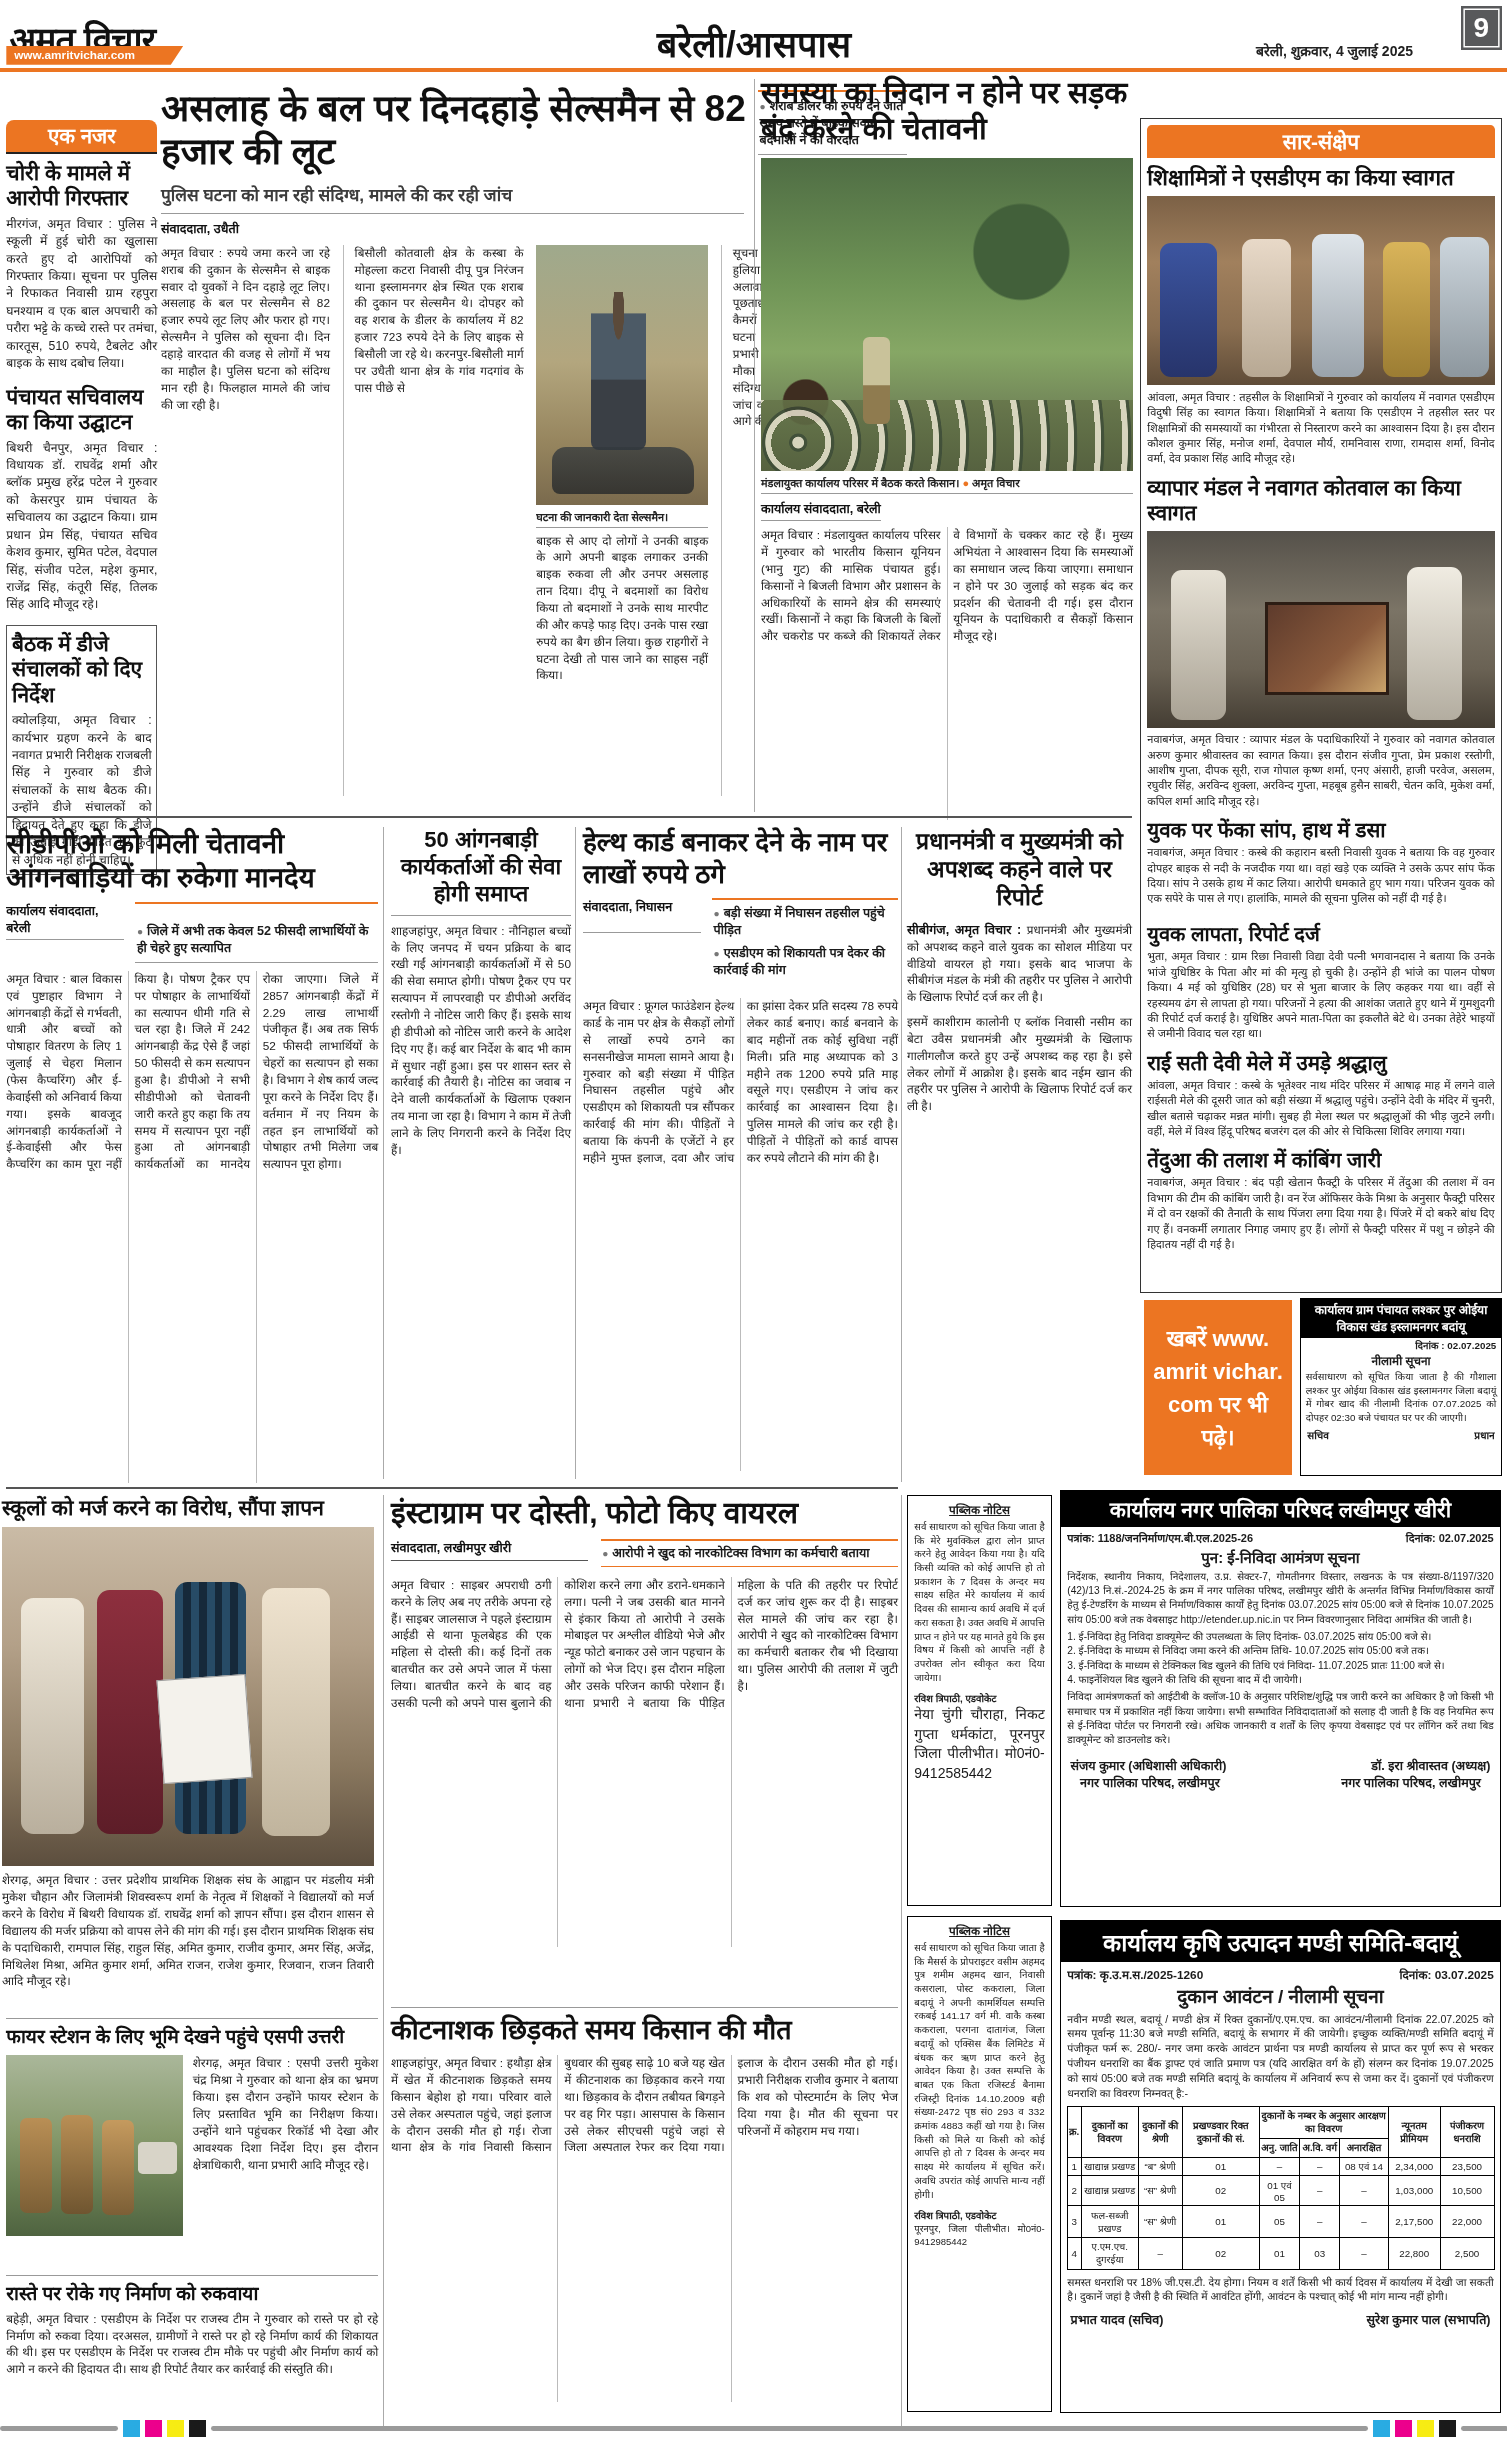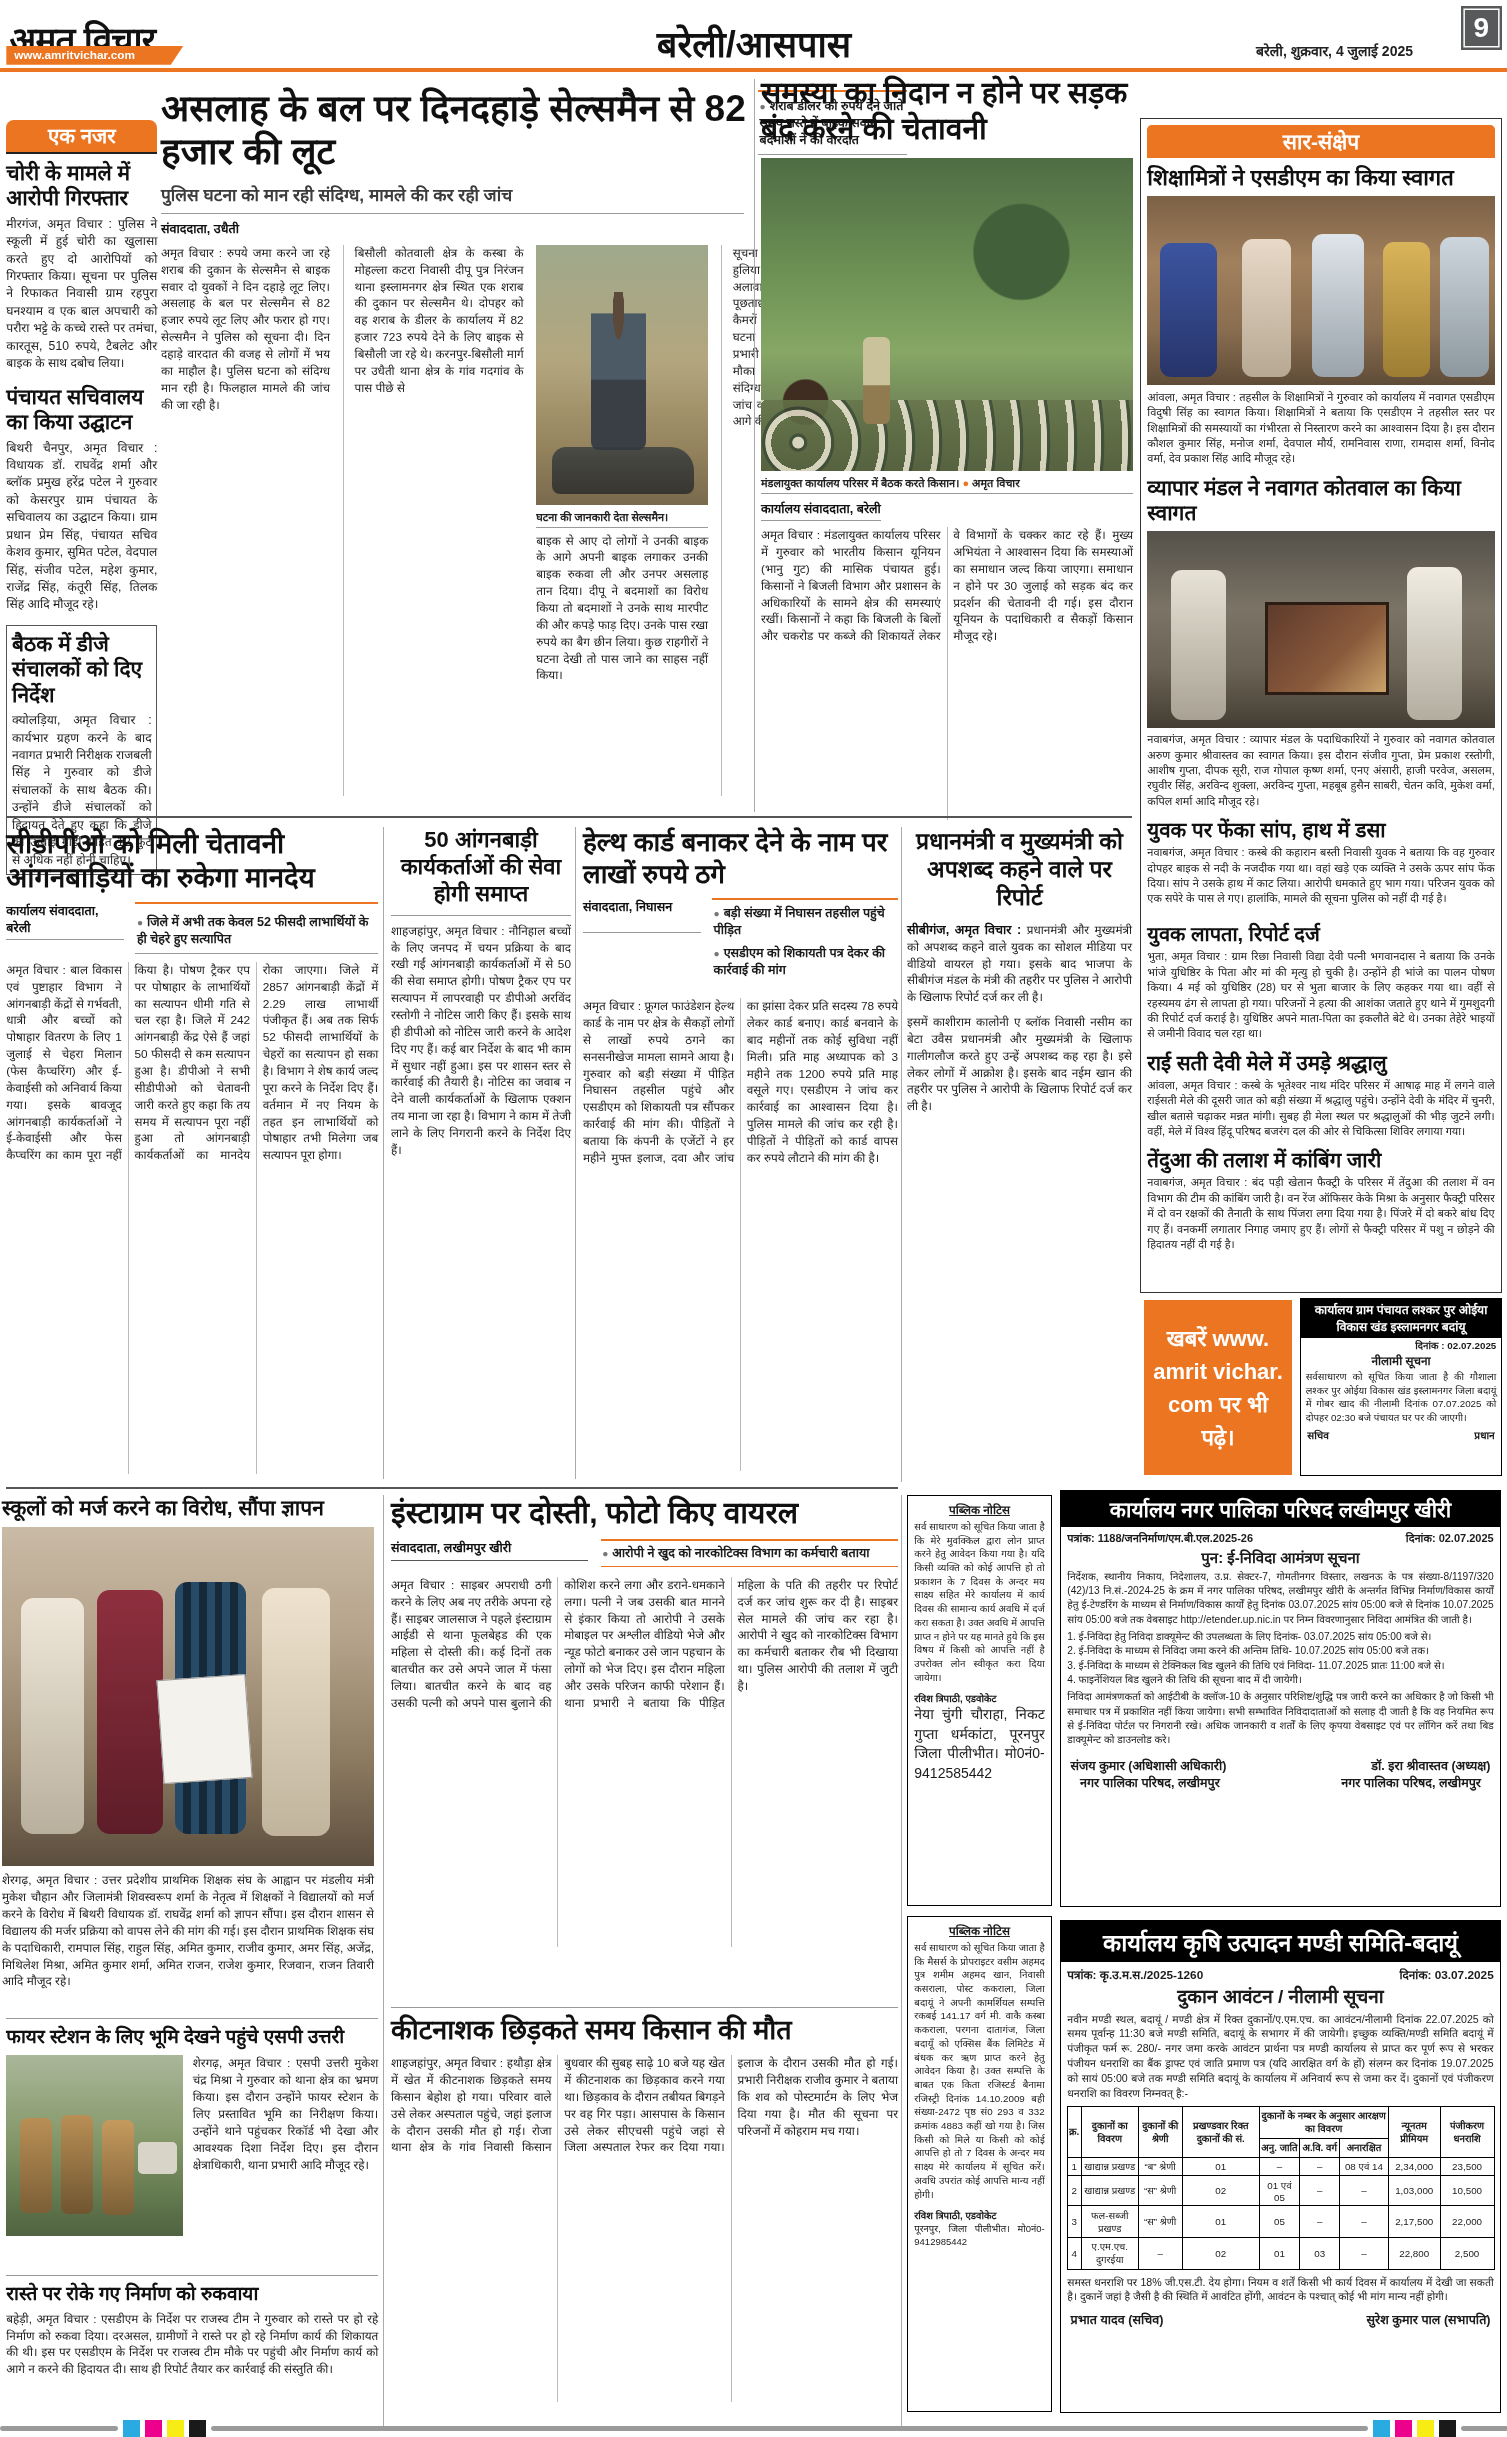--- a/index.html
+++ b/index.html
@@ -144,21 +144,21 @@
     <div class="h-sm" style="margin-top:7.9px;font-size:20.5px;">तेंदुआ की तलाश में कांबिंग जारी</div>
     <div class="small-txt" style="margin-top:3.2px;font-size:11px;">नवाबगंज, अमृत विचार : बंद पड़ी खेतान फैक्ट्री के परिसर में तेंदुआ की तलाश में वन विभाग की टीम की कांबिंग जारी है। वन रेंज ऑफिसर केके मिश्रा के अनुसार फैक्ट्री परिसर में दो वन रक्षकों की तैनाती के साथ पिंजरा लगा दिया गया है। पिंजरे में दो बकरे बांध दिए गए हैं। वनकर्मी लगातार निगाह जमाए हुए हैं। लोगों से फैक्ट्री परिसर में पशु न छोड़ने की हिदातय नहीं दी गई है।</div>
   </div>
 
   <div class="hline" style="left:6.3px;top:816px;width:1126px;"></div>
 
   <div class="abs" style="left:6.3px;top:827px;width:372px;height:652px;">
     <div class="h-med" style="font-size:27.6px;">सीडीपीओ को मिली चेतावनी आंगनबाड़ियों का रुकेगा मानदेय</div>
     <div style="display:flex;gap:11px;margin-top:7.9px;align-items:flex-start;">
       <div class="byline" style="width:118px;border-bottom:0.8px solid #999;padding-bottom:3.2px;">कार्यालय संवाददाता, बरेली</div>
-      <div class="bullet-box" style="flex:1;border-bottom:0.8px solid #999;padding-top:10px;">
+      <div class="bullet-box" style="flex:1;border-bottom:0.8px solid #999;padding-top:19px;">
         <span class="bdot">●</span><span>जिले में अभी तक केवल 52 फीसदी लाभार्थियों के ही चेहरे हुए सत्यापित</span>
       </div>
     </div>
     <div class="body-txt cols3" style="margin-top:7.9px;height:512px;">अमृत विचार : बाल विकास एवं पुष्टाहार विभाग ने आंगनबाड़ी केंद्रों से गर्भवती, धात्री और बच्चों को पोषाहार वितरण के लिए 1 जुलाई से चेहरा मिलान (फेस कैप्चरिंग) और ई-केवाईसी को अनिवार्य किया गया। इसके बावजूद आंगनबाड़ी कार्यकर्ताओं ने ई-केवाईसी और फेस कैप्चरिंग का काम पूरा नहीं किया है। पोषण ट्रैकर एप पर पोषाहार के लाभार्थियों का सत्यापन धीमी गति से चल रहा है। जिले में 242 आंगनबाड़ी केंद्र ऐसे हैं जहां 50 फीसदी से कम सत्यापन हुआ है। डीपीओ ने सभी सीडीपीओ को चेतावनी जारी करते हुए कहा कि तय समय में सत्यापन पूरा नहीं हुआ तो आंगनबाड़ी कार्यकर्ताओं का मानदेय रोका जाएगा। जिले में 2857 आंगनबाड़ी केंद्रों में 2.29 लाख लाभार्थी पंजीकृत हैं। अब तक सिर्फ 52 फीसदी लाभार्थियों के चेहरों का सत्यापन हो सका है। विभाग ने शेष कार्य जल्द पूरा करने के निर्देश दिए हैं। वर्तमान में नए नियम के तहत इन लाभार्थियों को पोषाहार तभी मिलेगा जब सत्यापन पूरा होगा।</div>
   </div>
 
   <div class="vline" style="left:383px;top:827px;height:652px;"></div>
 
   <div class="abs" style="left:391px;top:827px;width:180px;height:652px;">
     <div class="h-sm" style="text-align:center;font-size:22px;">50 आंगनबाड़ी कार्यकर्ताओं की सेवा होगी समाप्त</div>

